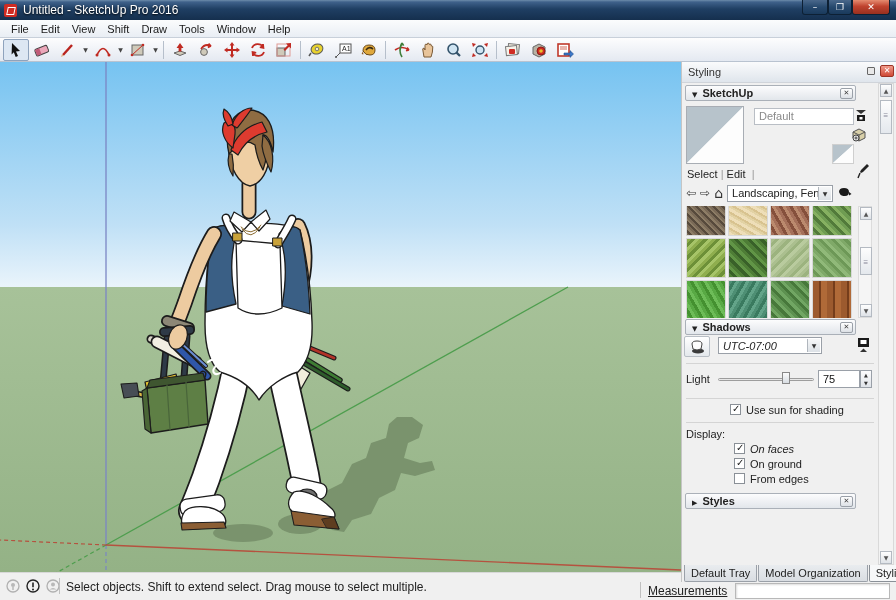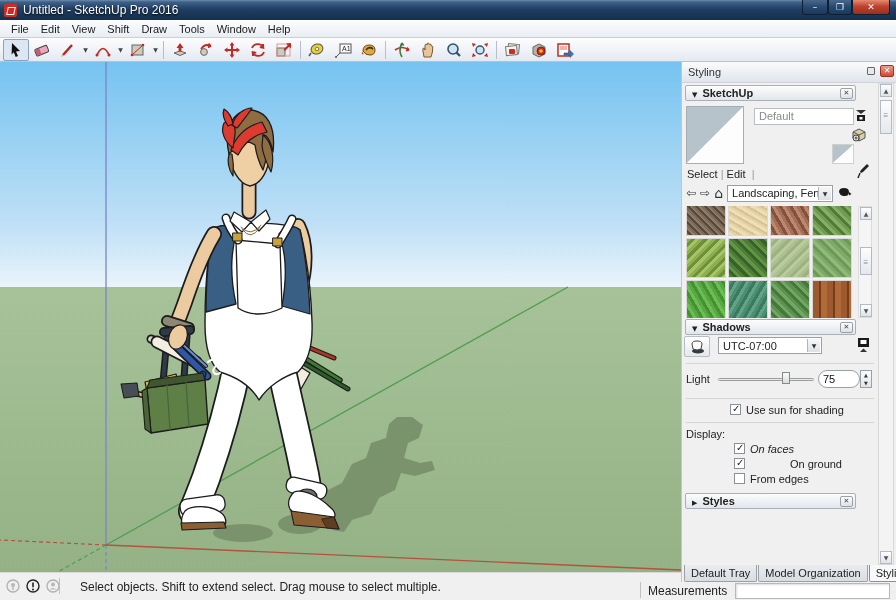--- a/index.html
+++ b/index.html
@@ -21,23 +21,23 @@
   
   .toolbar{left:0;top:38px;width:896px;height:24px;background:linear-gradient(#fdfdfe,#e4e9f1);border-bottom:1px solid #b9c3d0;display:flex;align-items:center;padding-left:3px;}
   .tbtn{width:26px;height:22px;display:flex;align-items:center;justify-content:center;border:1px solid transparent;border-radius:2px;}
   .tbtn.pressed{border:1px solid #8fa3bd;background:#dde7f3;}
   .tsep{width:1px;height:18px;background:#b6bfcb;margin:0 3px;}
   .tcaret{width:9px;height:22px;font-size:6px;color:#444;display:flex;align-items:center;justify-content:center;font-family:"DejaVu Sans",sans-serif;}
   
   .viewport{left:0;top:62px;width:681px;height:510px;background:#9cb98e;}
   
   .statusbar{left:0;top:572px;width:896px;height:28px;background:#f0f0f0;border-top:1px solid #d8d8d8;}
-  .statustext{position:absolute;left:80px;top:7px;font-size:12px;color:#222;}
+  .statustext{position:absolute;left:66px;top:7px;font-size:12px;color:#222;}
   .stdiv{position:absolute;left:59px;top:5px;width:1px;height:16px;background:#c0c0c0;}
-  .meas-label{position:absolute;left:648px;top:11px;font-size:12px;color:#222;}
+  .meas-label{position:absolute;left:648px;top:11px;font-size:12px;color:#222;text-decoration:underline;}
   .meas-div{position:absolute;left:640px;top:9px;width:1px;height:16px;background:#c0c0c0;}
   .meas-field{position:absolute;left:735px;top:10px;width:155px;height:16px;background:#fff;border:1px solid #b8b8b8;box-shadow:inset 1px 1px 2px #ddd;}
   
   .tray{left:681px;top:62px;width:215px;height:520px;background:#f0f0f0;border-left:1px solid #c5c5c5;}
   .tray-title{position:absolute;left:0;top:0;width:215px;height:21px;background:linear-gradient(#fafbfc,#dfe5ec);border-bottom:1px solid #d0d4da;}
   .tray-title .t{position:absolute;left:6px;top:4px;color:#333;}
   .tray-close{position:absolute;right:3px;top:3px;width:14px;height:12px;background:linear-gradient(#f09a8a,#cf4a36);border:1px solid #9c3425;border-radius:2px;color:#fff;font-size:8px;line-height:10px;text-align:center;font-family:"DejaVu Sans",sans-serif;}
   .tray-pin{position:absolute;right:22px;top:5px;width:8px;height:8px;border:1px solid #666;border-radius:1px;background:#e8e8e8;}
   .sect-hdr{position:relative;margin:2px 22px 0 3px;height:16px;background:linear-gradient(#fcfcfd,#e2e6eb);border:1px solid #aab0b8;border-radius:2px;font-weight:bold;color:#222;line-height:15px;padding-left:6px;}
   .sect-hdr .arr{font-family:"DejaVu Sans",sans-serif;font-size:7px;margin-right:5px;font-weight:normal;}
@@ -505,21 +505,21 @@
         <div class="sthumb" style="top:40px;height:28px;"></div>
         <div class="sbtn" style="bottom:0;">▼</div>
       </div>
     </div>
 
     <div class="sect-hdr" style="margin-top:218px;">
       <span class="arr">▼</span><span>Shadows</span>
       <span class="sect-x">✕</span>
     </div>
     <div style="position:relative;">
-      <div class="srow" style="height:24px;">
+      <div class="srow" style="height:24px;font-style:italic;">
         <div class="mini-btn" style="left:2px;top:1px;width:26px;height:21px;border:1px solid #b8bec5;background:linear-gradient(#fff,#e4e8ec);border-radius:2px;">
           <svg width="16" height="14">
               <ellipse cx="9" cy="11" rx="6" ry="2.5" fill="#3a3a3a"></ellipse>
               <path d="M3,4 Q3,1 8,1 Q13,1 13,4 L12,9 Q8,11 4,9 Z" fill="#fdfdfd" stroke="#444"></path>
             </svg>
         </div>
         <div class="combo" style="position:absolute;left:36px;top:2px;width:104px;">
           <span>UTC-07:00</span>
           <span class="dd">▼</span>
         </div>
@@ -529,39 +529,39 @@
               <rect x="3.5" y="3" width="6" height="4" fill="#fff"></rect>
               <path d="M3,15 L10,15 L6.5,11.5 Z" fill="#333"></path>
             </svg>
         </div>
       </div>
       <div class="hr"></div>
       <div class="srow" style="height:26px;">
         <span class="slabel">Light</span>
         <div class="groove"></div>
         <div class="sthumb2" style="left:100px;"></div>
-        <div class="valbox" style="left:136px;top:2px;border-radius:9px;">75</div>
+        <div class="valbox" style="left:136px;top:2px;">75</div>
         <div class="spin" style="left:178px;top:2px;">▲<br>▼</div>
       </div>
       <div class="hr"></div>
       <div class="cbrow">
         <span class="cb checked" style="left:48px;"></span>
         <span class="cbl" style="left:64px;">Use sun for shading</span>
       </div>
       <div class="hr"></div>
       <div class="cbrow">
           <span class="cbl" style="left:4px;">Display:</span>
         </div>
       <div class="cbrow">
         <span class="cb checked" style="left:52px;"></span>
         <span class="cbl" style="left:68px;font-style:italic;">On faces</span>
       </div>
       <div class="cbrow">
         <span class="cb checked" style="left:52px;"></span>
-        <span class="cbl" style="left:68px;margin-left:40px;">On ground</span>
+        <span class="cbl" style="left:68px;">On ground</span>
       </div>
       <div class="cbrow">
         <span class="cb" style="left:52px;"></span>
         <span class="cbl" style="left:68px;">From edges</span>
       </div>
     </div>
 
     <div class="sect-hdr" style="margin-top:6px;">
       <span class="arr">▶</span><span>Styles</span>
       <span class="sect-x">✕</span>

